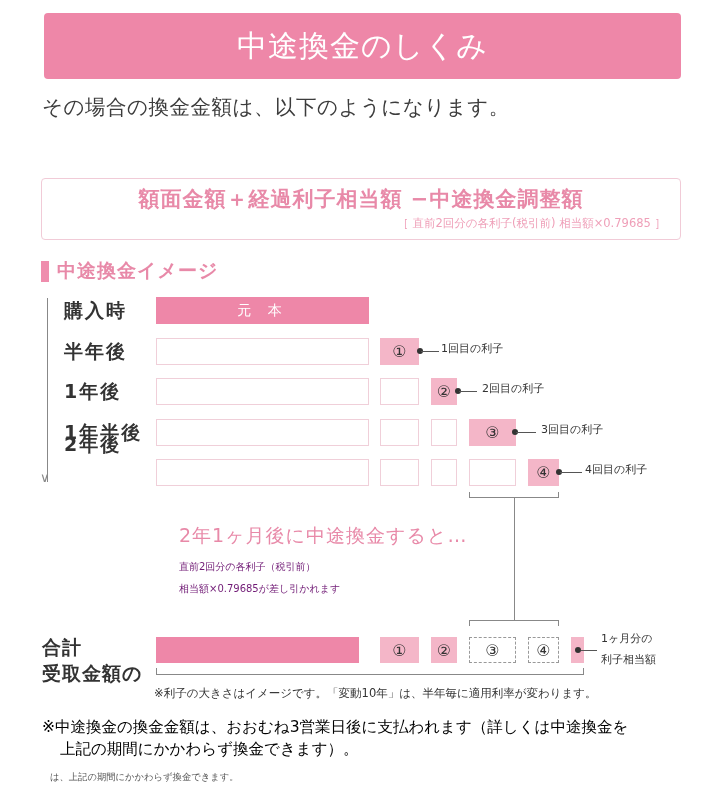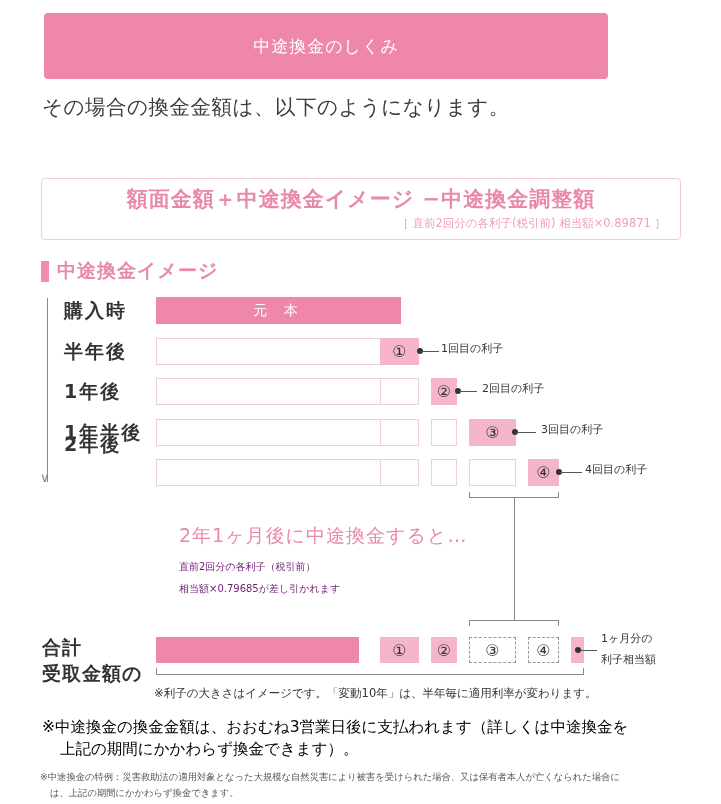--- a/index.html
+++ b/index.html
@@ -1,28 +1,28 @@
 <!DOCTYPE html>
 <html><head>
 <meta charset="utf-8">
 <style>
   * { box-sizing: border-box; margin: 0; padding: 0; }
   body { width: 721px; height: 804px; background: #ffffff; font-family: "DejaVu Sans", sans-serif; color: #3a3a3a; position: relative; overflow: hidden; }
   .abs { position: absolute; }
-  .title-bar { left: 44px; top: 13px; width: 564px; height: 66px; background: #ee87a8; border-radius: 4px; color: #fff; font-size: 17px; display: flex; align-items: center; justify-content: center; letter-spacing: 1px; }
+  .title-bar { left: 44px; top: 13px; width: 637px; height: 66px; background: #ee87a8; border-radius: 4px; color: #fff; font-size: 30px; display: flex; align-items: center; justify-content: center; letter-spacing: 1px; }
   .intro { left: 42px; top: 90px; font-size: 20.5px; line-height: 35px; color: #3c3c3c; letter-spacing: 0.5px; }
   .formula-box { left: 41px; top: 178px; width: 640px; height: 62px; border: 1px solid #f1cbd7; border-radius: 4px; }
   .formula-main { left: 0; top: 6px; width: 100%; text-align: center; font-size: 21px; font-weight: bold; color: #e889a8; letter-spacing: 1px; }
   .formula-sub { right: 14px; top: 37px; font-size: 11.5px; color: #ef9fb8; }
   .section-head { left: 41px; top: 258px; display: flex; align-items: center; font-size: 19px; color: #e889a8; font-weight: bold; letter-spacing: 1px; }
   .section-head .bar { width: 8px; height: 21px; background: #ef8dad; margin-right: 8px; }
   .timeline-line { left: 47px; top: 298px; width: 1px; height: 184px; background: #888; }
   .timeline-arrow { left: 40px; top: 470px; font-size: 13px; color: #888; }
   .row-label { left: 64px; font-size: 19px; font-weight: bold; color: #333; letter-spacing: 2px; }
-  .principal { left: 156px; width: 245px; height: 27px; text-align: center; }
+  .principal { left: 156px; width: 213px; height: 27px; text-align: center; }
   .principal.filled { background: #ee87a8; color: #fff; font-size: 14px; display: flex; align-items: center; justify-content: center; letter-spacing: 6px; }
   .principal.empty { border: 1px solid #f0cfd9; background: #fff; }
   .ibox { height: 27px; display: flex; align-items: center; justify-content: center; font-size: 16px; color: #333; }
   .ibox.pink { background: #f4b6c8; }
   .ibox.empty { border: 1px solid #f0cfd9; background: #fff; }
   .ibox.dashed { border: 1px dashed #999; background: #fff; }
   .dot { width: 6px; height: 6px; border-radius: 50%; background: #333; }
   .lead { height: 1px; background: #555; }
   .ilabel { font-size: 11px; color: #333; }
   .bracket { border: 1px solid #888; }
@@ -40,22 +40,22 @@
 </head>
 <body>
 
 <div class="abs title-bar">中途換金のしくみ</div>
 
 <div class="abs intro">
   <div>その場合の換金金額は、以下のようになります。</div>
 </div>
 
 <div class="abs formula-box">
-  <div class="abs formula-main">額面金額＋中途換金イメージ −中途換金調整額</div>
-  <div class="abs formula-sub">［ 直前2回分の各利子(税引前) 相当額×0.89871 ］</div>
+  <div class="abs formula-main">額面金額＋経過利子相当額 −中途換金調整額</div>
+  <div class="abs formula-sub">［ 直前2回分の各利子(税引前) 相当額×0.79685 ］</div>
 </div>
 
 <div class="abs section-head">
   <span class="bar"></span>
   <span>中途換金イメージ</span>
 </div>
 
 <div class="abs timeline-line"></div>
 <div class="abs timeline-arrow">∨</div>
 
@@ -124,15 +124,14 @@
   <div>利子相当額</div>
 </div>
 <div class="abs bracket" style="left:156px;top:668px;width:428px;height:7px;border-top:none"></div>
 
 <div class="abs note-small">※利子の大きさはイメージです。「変動10年」は、半年毎に適用利率が変わります。</div>
 <div class="abs note-main">
   <span>※中途換金の換金金額は、おおむね3営業日後に支払われます（詳しくは中途換金を</span>
   <span class="indent">上記の期間にかかわらず換金できます）。</span>
 </div>
 <div class="abs note-tiny">
-  <span>※中途換金の特例：災害救助法の適用対象となった大規模な自然災害により被害を受けられた場合、又は保有者本人が亡くなられた場合に</span>
   <span class="indent">は、上記の期間にかかわらず換金できます。</span>
 </div>
 
 </body></html>

